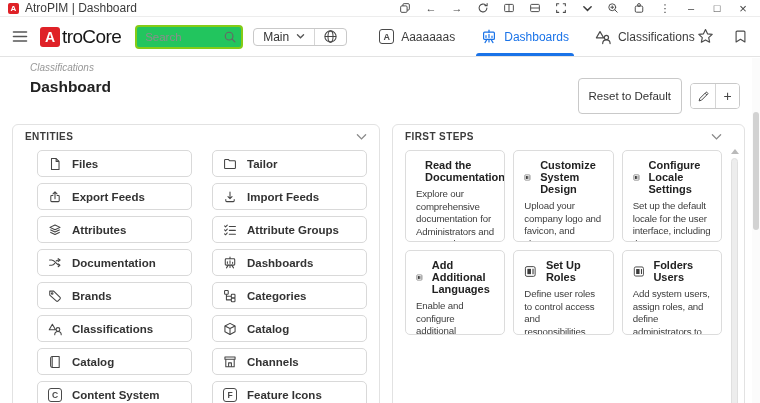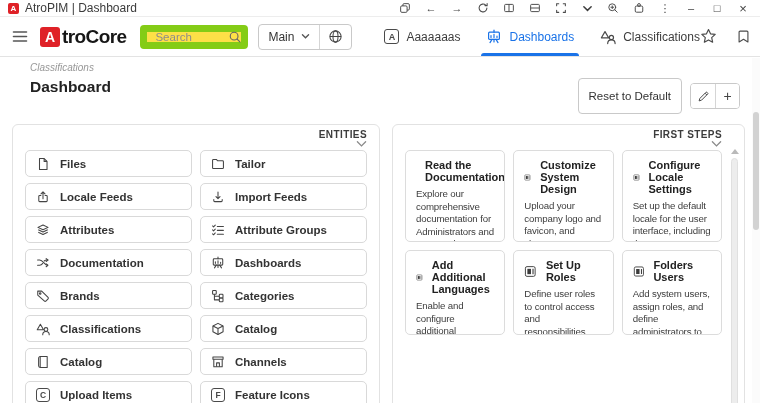--- a/index.html
+++ b/index.html
@@ -13,26 +13,26 @@
   .tb-title { font-size:12px; color:#3b3b3b; }
   .tb-controls { margin-left:auto; display:flex; align-items:center; gap:12px; margin-right:2px; }
   .tb-btn { width:14px; height:14px; display:flex; align-items:center; justify-content:center; color:#444; font-size:11px; line-height:1; }
   .tb-btn svg { display:block; }
 
   
   .nav { display:flex; align-items:center; height:40px; border-bottom:1px solid #e3e3e3; padding:0 12px; position:relative; background:#fff; }
   .burger { margin-right:12px; display:flex; }
   .brand { display:flex; align-items:center; gap:2px; }
   .logo-box { width:20px; height:20px; background:#df2127; border-radius:3px; color:#fff; font-size:14px; font-weight:700; display:flex; align-items:center; justify-content:center; }
-  .brand-name { font-size:19px; font-weight:700; color:#161616; letter-spacing:-0.6px; }
+  .brand-name { font-size:19px; font-weight:400; color:#161616; letter-spacing:-0.6px; }
   .search-wrap { position:relative; margin-left:14px; }
-  .search-input { width:108px; height:24px; border:7px solid #84cc16; border-radius:4px; background:#fde047; padding:0 24px 0 8px; font-size:11.5px; color:#333; font-family:"Liberation Sans", sans-serif; outline:none; }
+  .search-input { width:108px; height:24px; border:2px solid #84cc16; border-radius:4px; background:#22c55e; padding:0 24px 0 8px; font-size:11.5px; color:#333; font-family:"Liberation Sans", sans-serif; outline:none; }
   .search-input::placeholder { color:#8c8c8c; }
   .search-ic { position:absolute; right:6px; top:5px; }
-  .main-group { margin-left:10px; display:flex; align-items:center; height:26px; border:1px solid #c9c9c9; border-radius:4px; background:#fff; }
+  .main-group { margin-left:10px; display:flex; align-items:center; height:18px; border:1px solid #c9c9c9; border-radius:4px; background:#fff; }
   .main-seg { display:flex; align-items:center; gap:7px; padding:0 9px; font-size:12px; color:#333; height:100%; }
   .globe-seg { display:flex; align-items:center; justify-content:center; padding:0 8px; height:100%; border-left:1px solid #d5d5d5; }
   .tabs { margin-left:32px; display:flex; gap:26px; height:100%; align-items:stretch; }
   .tab { display:flex; align-items:center; gap:7px; position:relative; font-size:12px; color:#3d3d3d; }
   .tab.active { color:#1a73e8; font-weight:400; }
   .tab.active::after { content:""; position:absolute; left:-5px; right:-5px; bottom:0; height:3px; background:#1a73e8; border-radius:3px 3px 0 0; }
   .letter-ic { width:15px; height:15px; border:1.4px solid #4a4a4a; border-radius:3px; display:flex; align-items:center; justify-content:center; font-size:9px; font-weight:700; color:#4a4a4a; flex:0 0 auto; }
   .nav-actions { margin-left:auto; display:flex; align-items:center; gap:19px; }
   .nav-ic { position:relative; display:flex; }
 
@@ -42,28 +42,28 @@
   .page-title { font-size:15.5px; font-weight:600; color:#222; }
   .header-actions { display:flex; align-items:center; gap:8px; }
   .reset-btn { height:36px; padding:0 10px; border:1px solid #c9c9c9; border-radius:4px; background:#fff; font-size:11.5px; color:#333; font-family:"Liberation Sans", sans-serif; display:flex; align-items:center; }
   .edit-group { display:flex; border:1px solid #c9c9c9; border-radius:4px; overflow:hidden; background:#fff; }
   .eg-btn { width:24px; height:24px; display:flex; align-items:center; justify-content:center; color:#444; font-size:14px; background:#fff; border:none; }
   .eg-btn + .eg-btn { border-left:1px solid #d5d5d5; }
 
   
   .panels-row { display:flex; gap:12px; padding:10px 15px 0 12px; align-items:flex-start; }
   .panel { background:#fff; border:1px solid #e2e2e2; border-radius:6px; padding:4px 12px 12px; }
-  .panel-head { display:flex; align-items:flex-end; justify-content:space-between; height:15px;flex-direction:column; }
+  .panel-head { display:flex; align-items:center; justify-content:space-between; height:15px; }
   .panel-title { font-size:10px; font-weight:700; color:#3c3c3c; letter-spacing:.4px; }
   .collapse-btn { display:flex; }
   .panel.entities { width:368px; flex:0 0 auto; }
   .panel.firststeps { flex:1; position:relative; padding-right:22px; }
 
   .entity-grid { margin-top:6px; display:grid; grid-template-columns:1fr 1fr; grid-auto-rows:27px; gap:6px 8px; }
-  .entity-item { border:1px solid #d9d9d9; border-radius:5px; display:flex; align-items:center; gap:10px; padding:0 10px; font-size:11.5px; font-weight:700; color:#333; background:#fff; }
+  .entity-item { border:1px solid #d9d9d9; border-radius:5px; display:flex; align-items:center; gap:10px; padding:0 10px; font-size:11.5px; font-weight:700; color:#333; background:#fff;margin-left:12px; }
   .entity-item .letter-ic { width:14px; height:14px; font-size:8.5px; border-width:1.3px; }
   .entity-item svg { flex:0 0 auto; }
 
   .fs-grid { margin-top:6px; display:grid; grid-template-columns:1fr 1fr 1fr; grid-template-rows:92px 85px 66px; gap:8px; }
   .fs-card { border:1px solid #dcdcdc; border-radius:5px; padding:8px 10px; overflow:hidden; background:#fff; }
   .fs-head { display:flex; align-items:center; gap:9px; }
   .fs-title { font-size:11px; font-weight:700; color:#222; }
   .fs-desc { margin-top:5px; font-size:9.7px; line-height:1.3; letter-spacing:-0.15px; color:#3d3d3d; }
 
   .panel-scroll { position:absolute; top:24px; right:5px; bottom:6px; width:9px; }
@@ -251,21 +251,21 @@
           <svg width="14" height="14" viewBox="0 0 16 16" fill="none" stroke="#444" stroke-width="1.2" stroke-linejoin="round">
               <path d="M1.8 3.8c0-.6.4-1 1-1h3.3l1.5 1.5h5.6c.6 0 1 .4 1 1v6.9c0 .6-.4 1-1 1H2.8c-.6 0-1-.4-1-1z"></path>
             </svg>
           <span>Tailor</span>
         </div>
         <div class="entity-item">
           <svg width="14" height="14" viewBox="0 0 16 16" fill="none" stroke="#444" stroke-width="1.2" stroke-linecap="round" stroke-linejoin="round">
               <path d="M5.6 6.2H4.2c-.6 0-1 .4-1 1v5.1c0 .6.4 1 1 1h7.6c.6 0 1-.4 1-1V7.2c0-.6-.4-1-1-1h-1.4"></path>
               <path d="M8 10V2.3M5.7 4.5L8 2.2l2.3 2.3"></path>
             </svg>
-          <span>Locale Feeds</span>
+          <span>Export Feeds</span>
         </div>
         <div class="entity-item">
           <svg width="14" height="14" viewBox="0 0 16 16" fill="none" stroke="#444" stroke-width="1.2" stroke-linecap="round" stroke-linejoin="round">
               <path d="M3.2 10.8v1.5c0 .6.4 1 1 1h7.6c.6 0 1-.4 1-1v-1.5"></path>
               <path d="M8 2.2v7.6M5.7 7.5L8 9.8l2.3-2.3"></path>
             </svg>
           <span>Import Feeds</span>
         </div>
         <div class="entity-item">
           <svg width="14" height="14" viewBox="0 0 16 16" fill="none" stroke="#444" stroke-width="1.2" stroke-linejoin="round">
@@ -344,21 +344,21 @@
         <div class="entity-item">
           <svg width="14" height="14" viewBox="0 0 16 16" fill="none" stroke="#444" stroke-width="1.2" stroke-linejoin="round">
               <rect x="2.2" y="2.2" width="11.6" height="2.6"></rect>
               <path d="M3.2 4.8v8.6h9.6V4.8"></path>
               <path d="M6.4 13.4V9h3.2v4.4"></path>
             </svg>
           <span>Channels</span>
         </div>
         <div class="entity-item">
           <span class="letter-ic">C</span>
-          <span>Upload Items</span>
+          <span>Content System</span>
         </div>
         <div class="entity-item">
           <span class="letter-ic">F</span>
           <span>Feature Icons</span>
         </div>
 
       </div>
     </div>
 
     <div class="panel firststeps">

